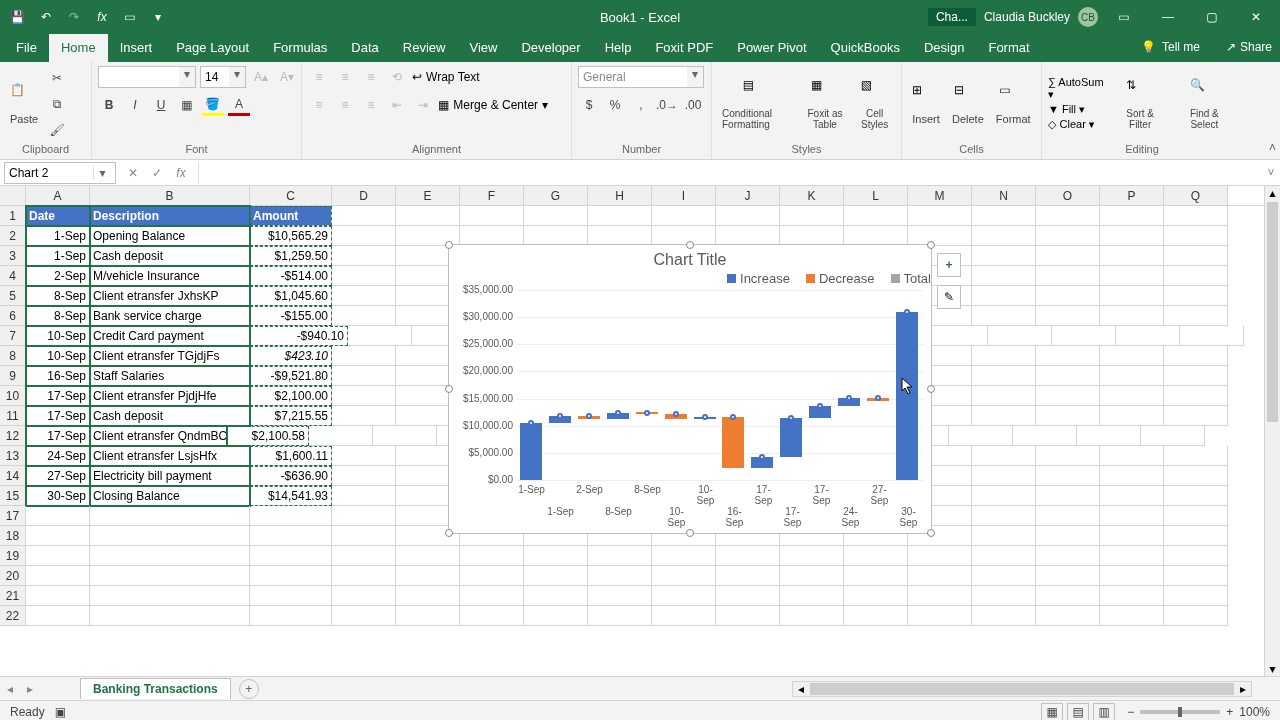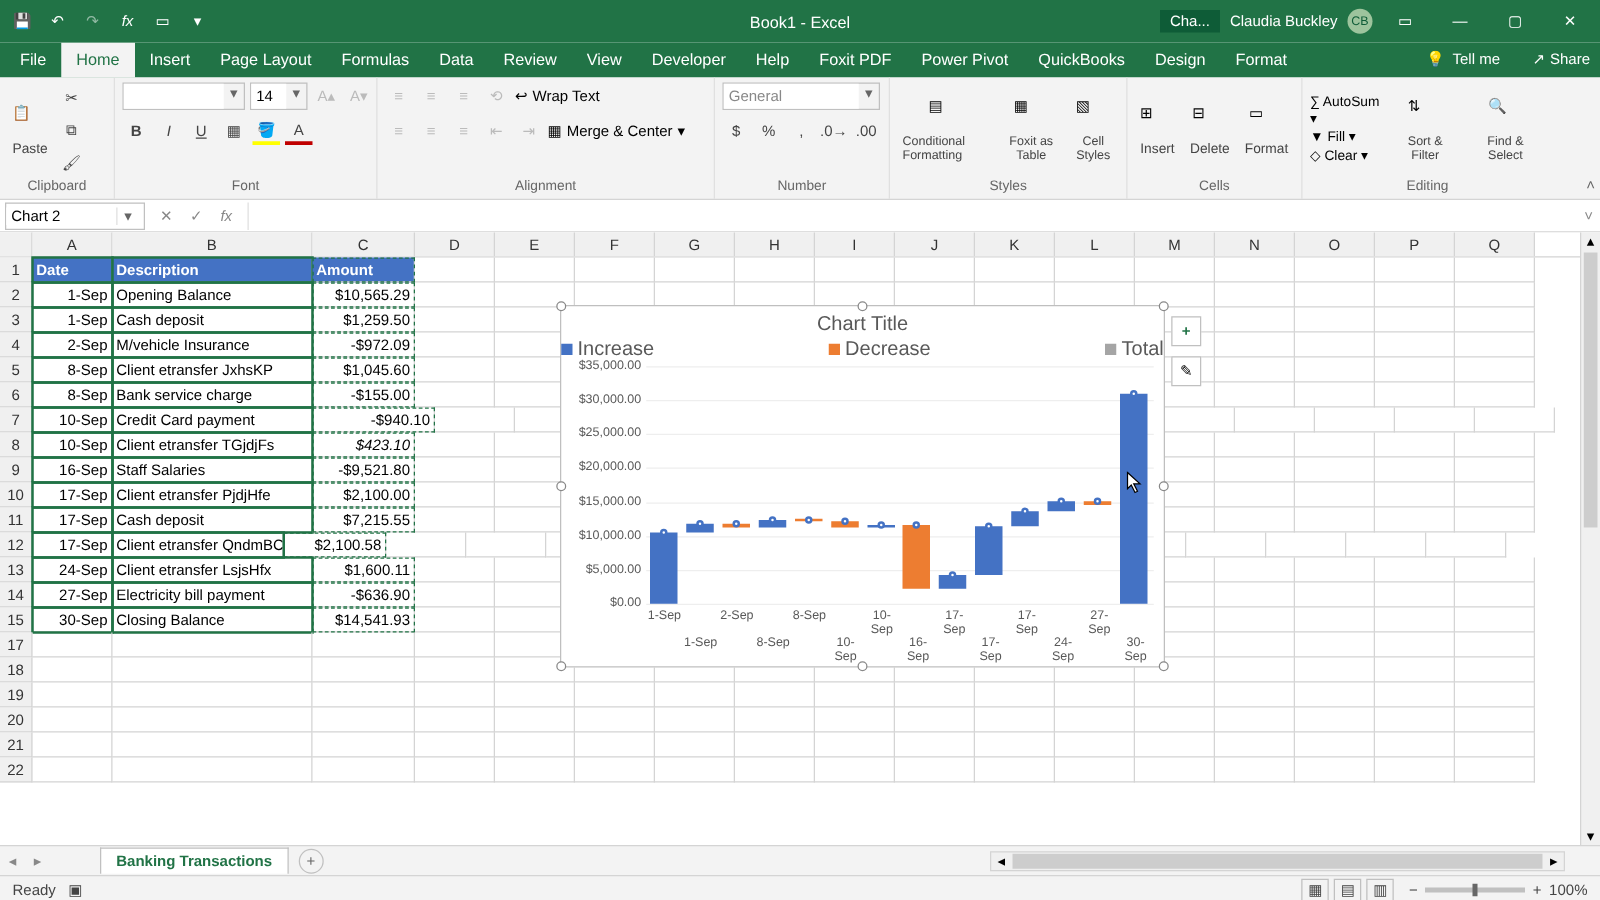--- a/index.html
+++ b/index.html
@@ -56,21 +56,21 @@
 .c-date { text-align:right; }
 .c-amt { text-align:right; }
 .hdr-cell { background:#4472C4; color:#fff; font-weight:600; }
 .sel-border { outline:2px solid #217346; outline-offset:-1px; }
 .marching { outline:1.5px dashed #217346; outline-offset:-1px; }
 
 
 .chart-box { position:absolute; left:448px; top:58px; width:484px; height:290px; background:#fff; border:1px solid #bfbfbf; }
 .chart-handle { position:absolute; width:8px; height:8px; border:1px solid #888; background:#fff; border-radius:50%; }
 .chart-title { text-align:center; font-size:16px; color:#595959; padding:6px 0 2px; }
-.legend { display:flex; justify-content:space-between; gap:16px; font-size:16px; color:#595959; padding-bottom:4px; }
+.legend { display:flex; justify-content:flex-end; gap:16px; font-size:13px; color:#595959; padding-bottom:4px; }
 .leg-sw { width:9px; height:9px; display:inline-block; margin-right:4px; }
 .plot { position:relative; height:190px; margin:0 8px 0 68px; }
 .ylabel { position:absolute; left:-64px; font-size:10px; color:#595959; width:60px; text-align:right; }
 .gridline { position:absolute; left:0; right:0; border-top:1px solid #eee; }
 .xaxis { display:flex; padding:4px 8px 0 68px; font-size:10px; color:#595959; }
 .xaxis div { flex:1; text-align:center; }
 .xaxis2 { display:flex; padding:0 8px 0 68px; font-size:10px; color:#595959; }
 .xaxis2 div { flex:1; text-align:center; }
 .wbar { position:absolute; bottom:0; width:22px; }
 .wpt { position:absolute; width:6px; height:6px; background:#fff; border:2px solid #4472C4; border-radius:50%; transform:translate(-50%,-50%); }
@@ -395,21 +395,21 @@
         <div class="cell " style="width: 64px;"></div>
         <div class="cell " style="width: 64px;"></div>
         <div class="cell " style="width: 64px;"></div>
         <div class="cell " style="width: 64px;"></div>
         <div class="cell " style="width: 64px;"></div>
       </div>
       <div class="row">
         <div class="rowhead">4</div>
         <div class="cell c-date sel-border" style="width: 64px;">2-Sep</div>
         <div class="cell sel-border" style="width: 160px;">M/vehicle Insurance</div>
-        <div class="cell c-amt sel-border marching" style="width: 82px;">-$972.09</div>
+        <div class="cell c-amt sel-border marching" style="width: 82px;">-$514.00</div>
         <div class="cell " style="width: 64px;"></div>
         <div class="cell " style="width: 64px;"></div>
         <div class="cell " style="width: 64px;"></div>
         <div class="cell " style="width: 64px;"></div>
         <div class="cell " style="width: 64px;"></div>
         <div class="cell " style="width: 64px;"></div>
         <div class="cell " style="width: 64px;"></div>
         <div class="cell " style="width: 64px;"></div>
         <div class="cell " style="width: 64px;"></div>
         <div class="cell " style="width: 64px;"></div>

